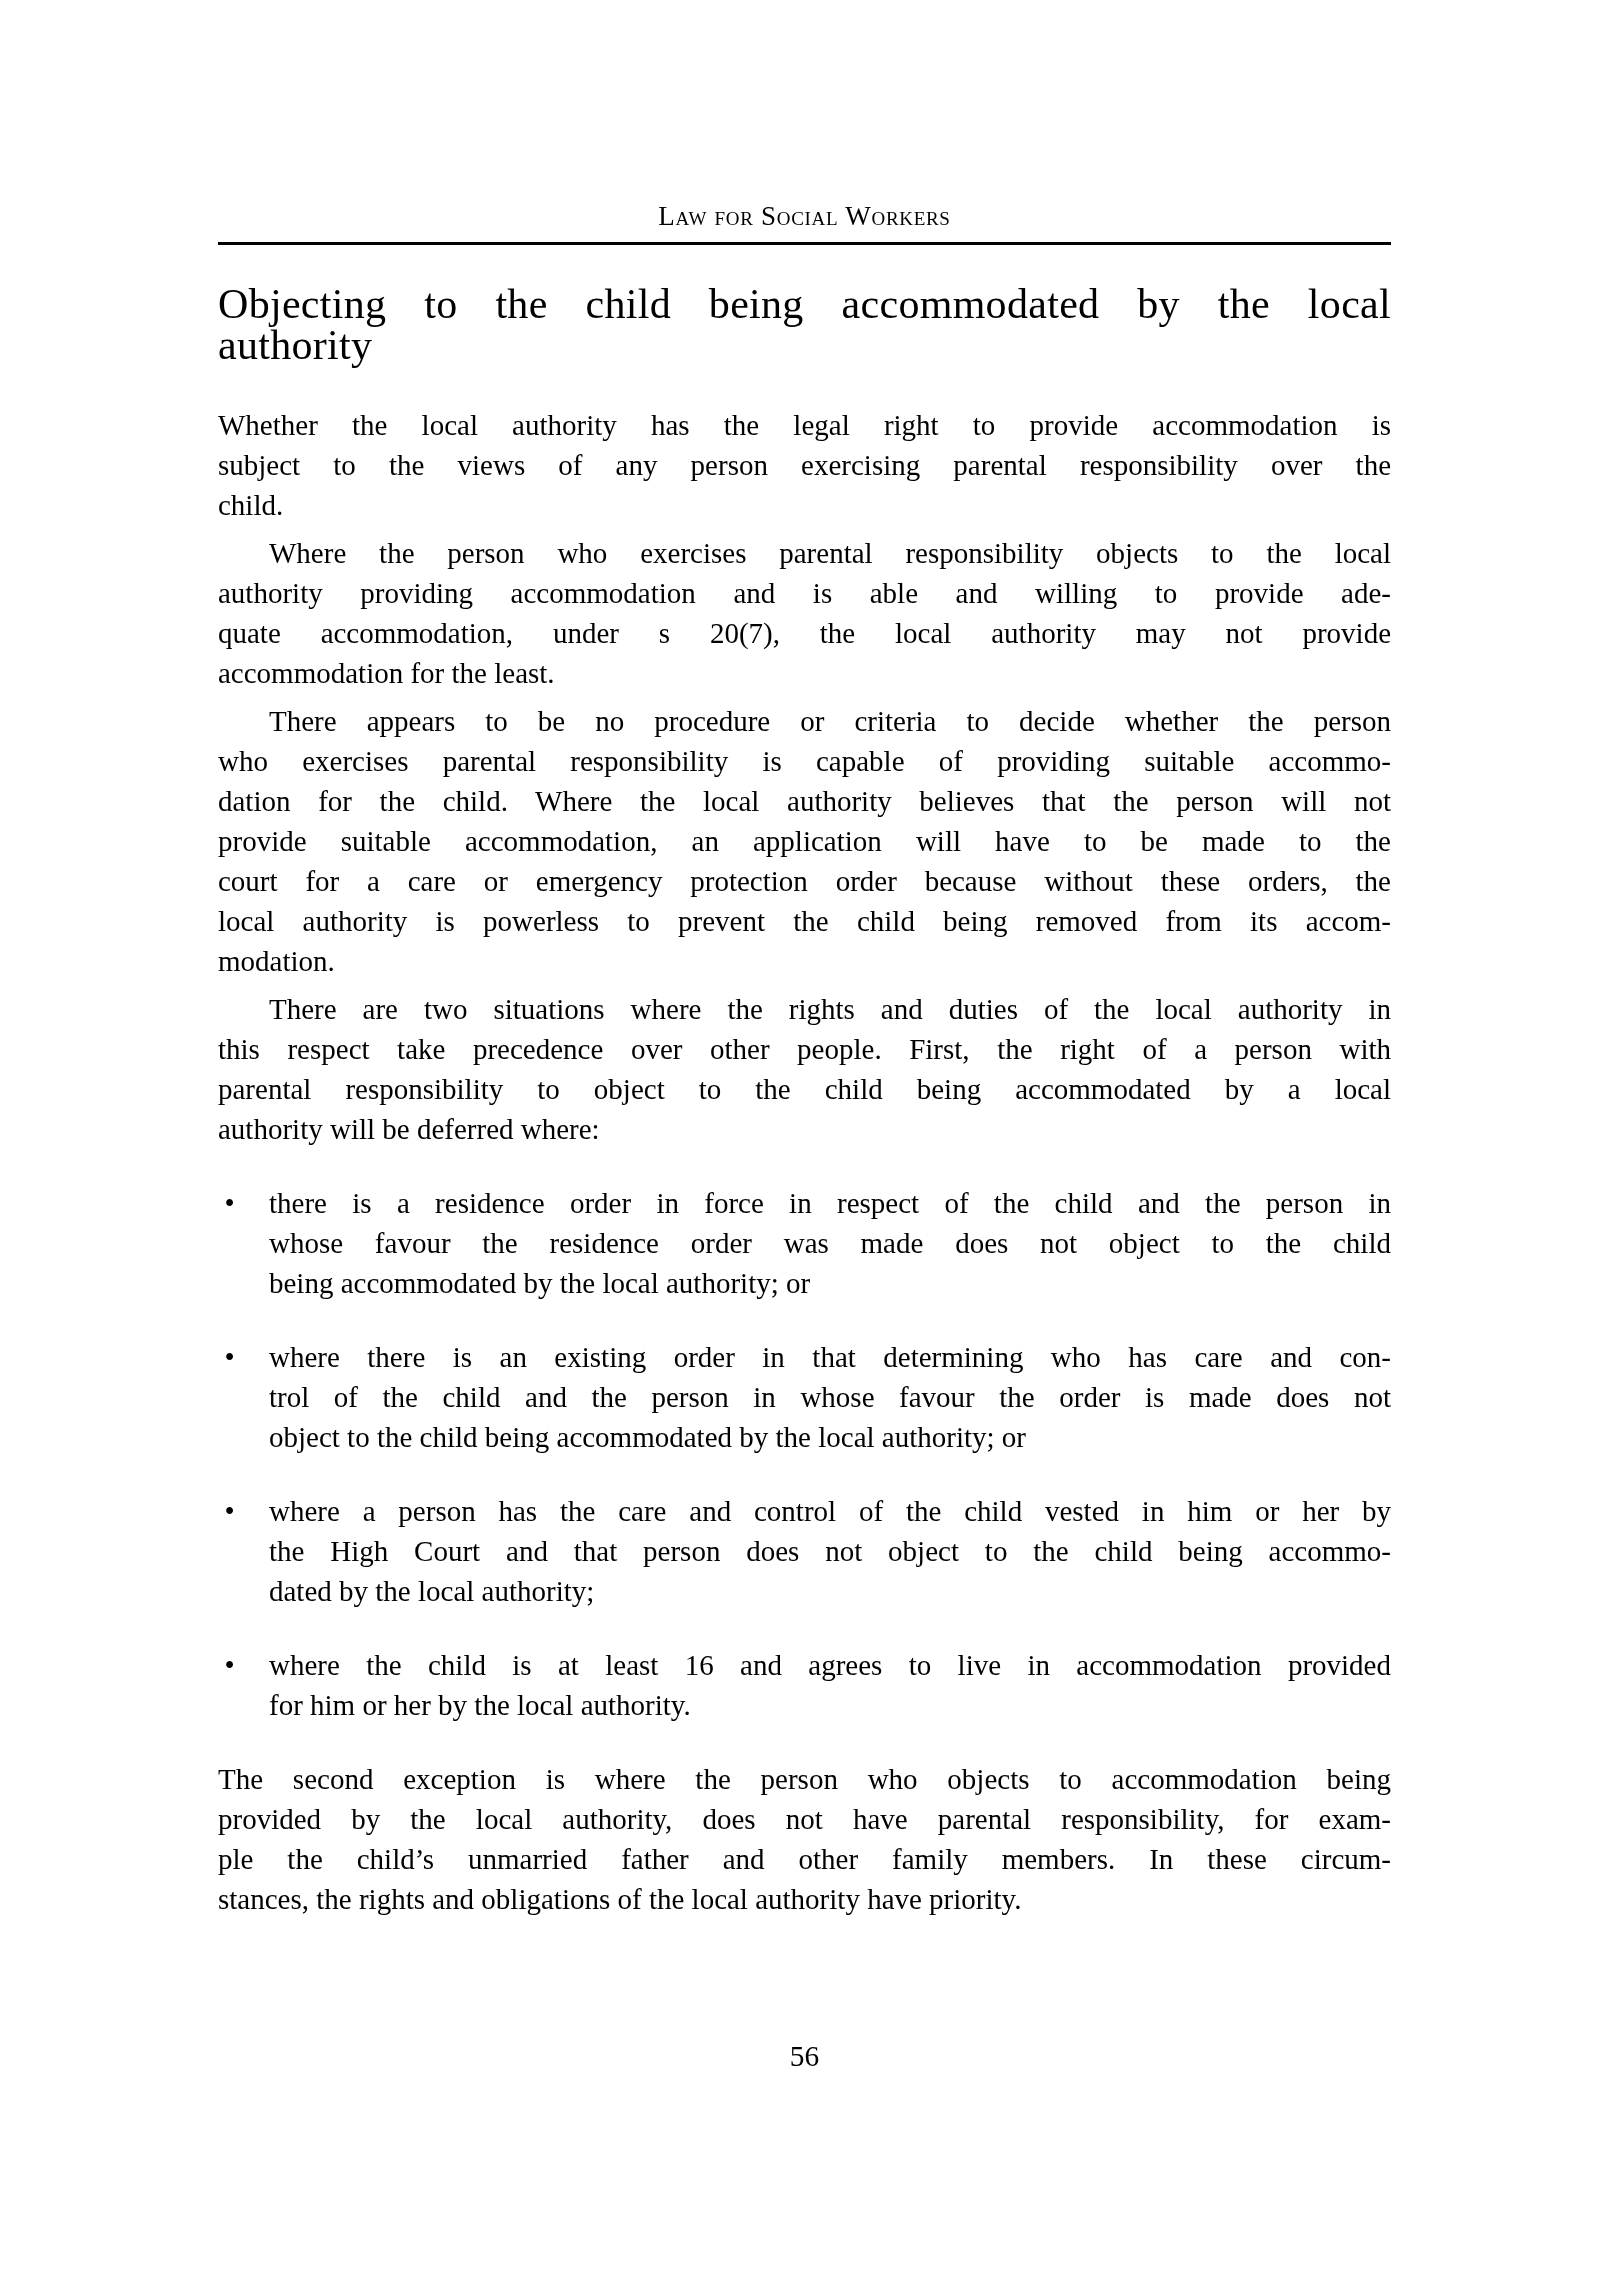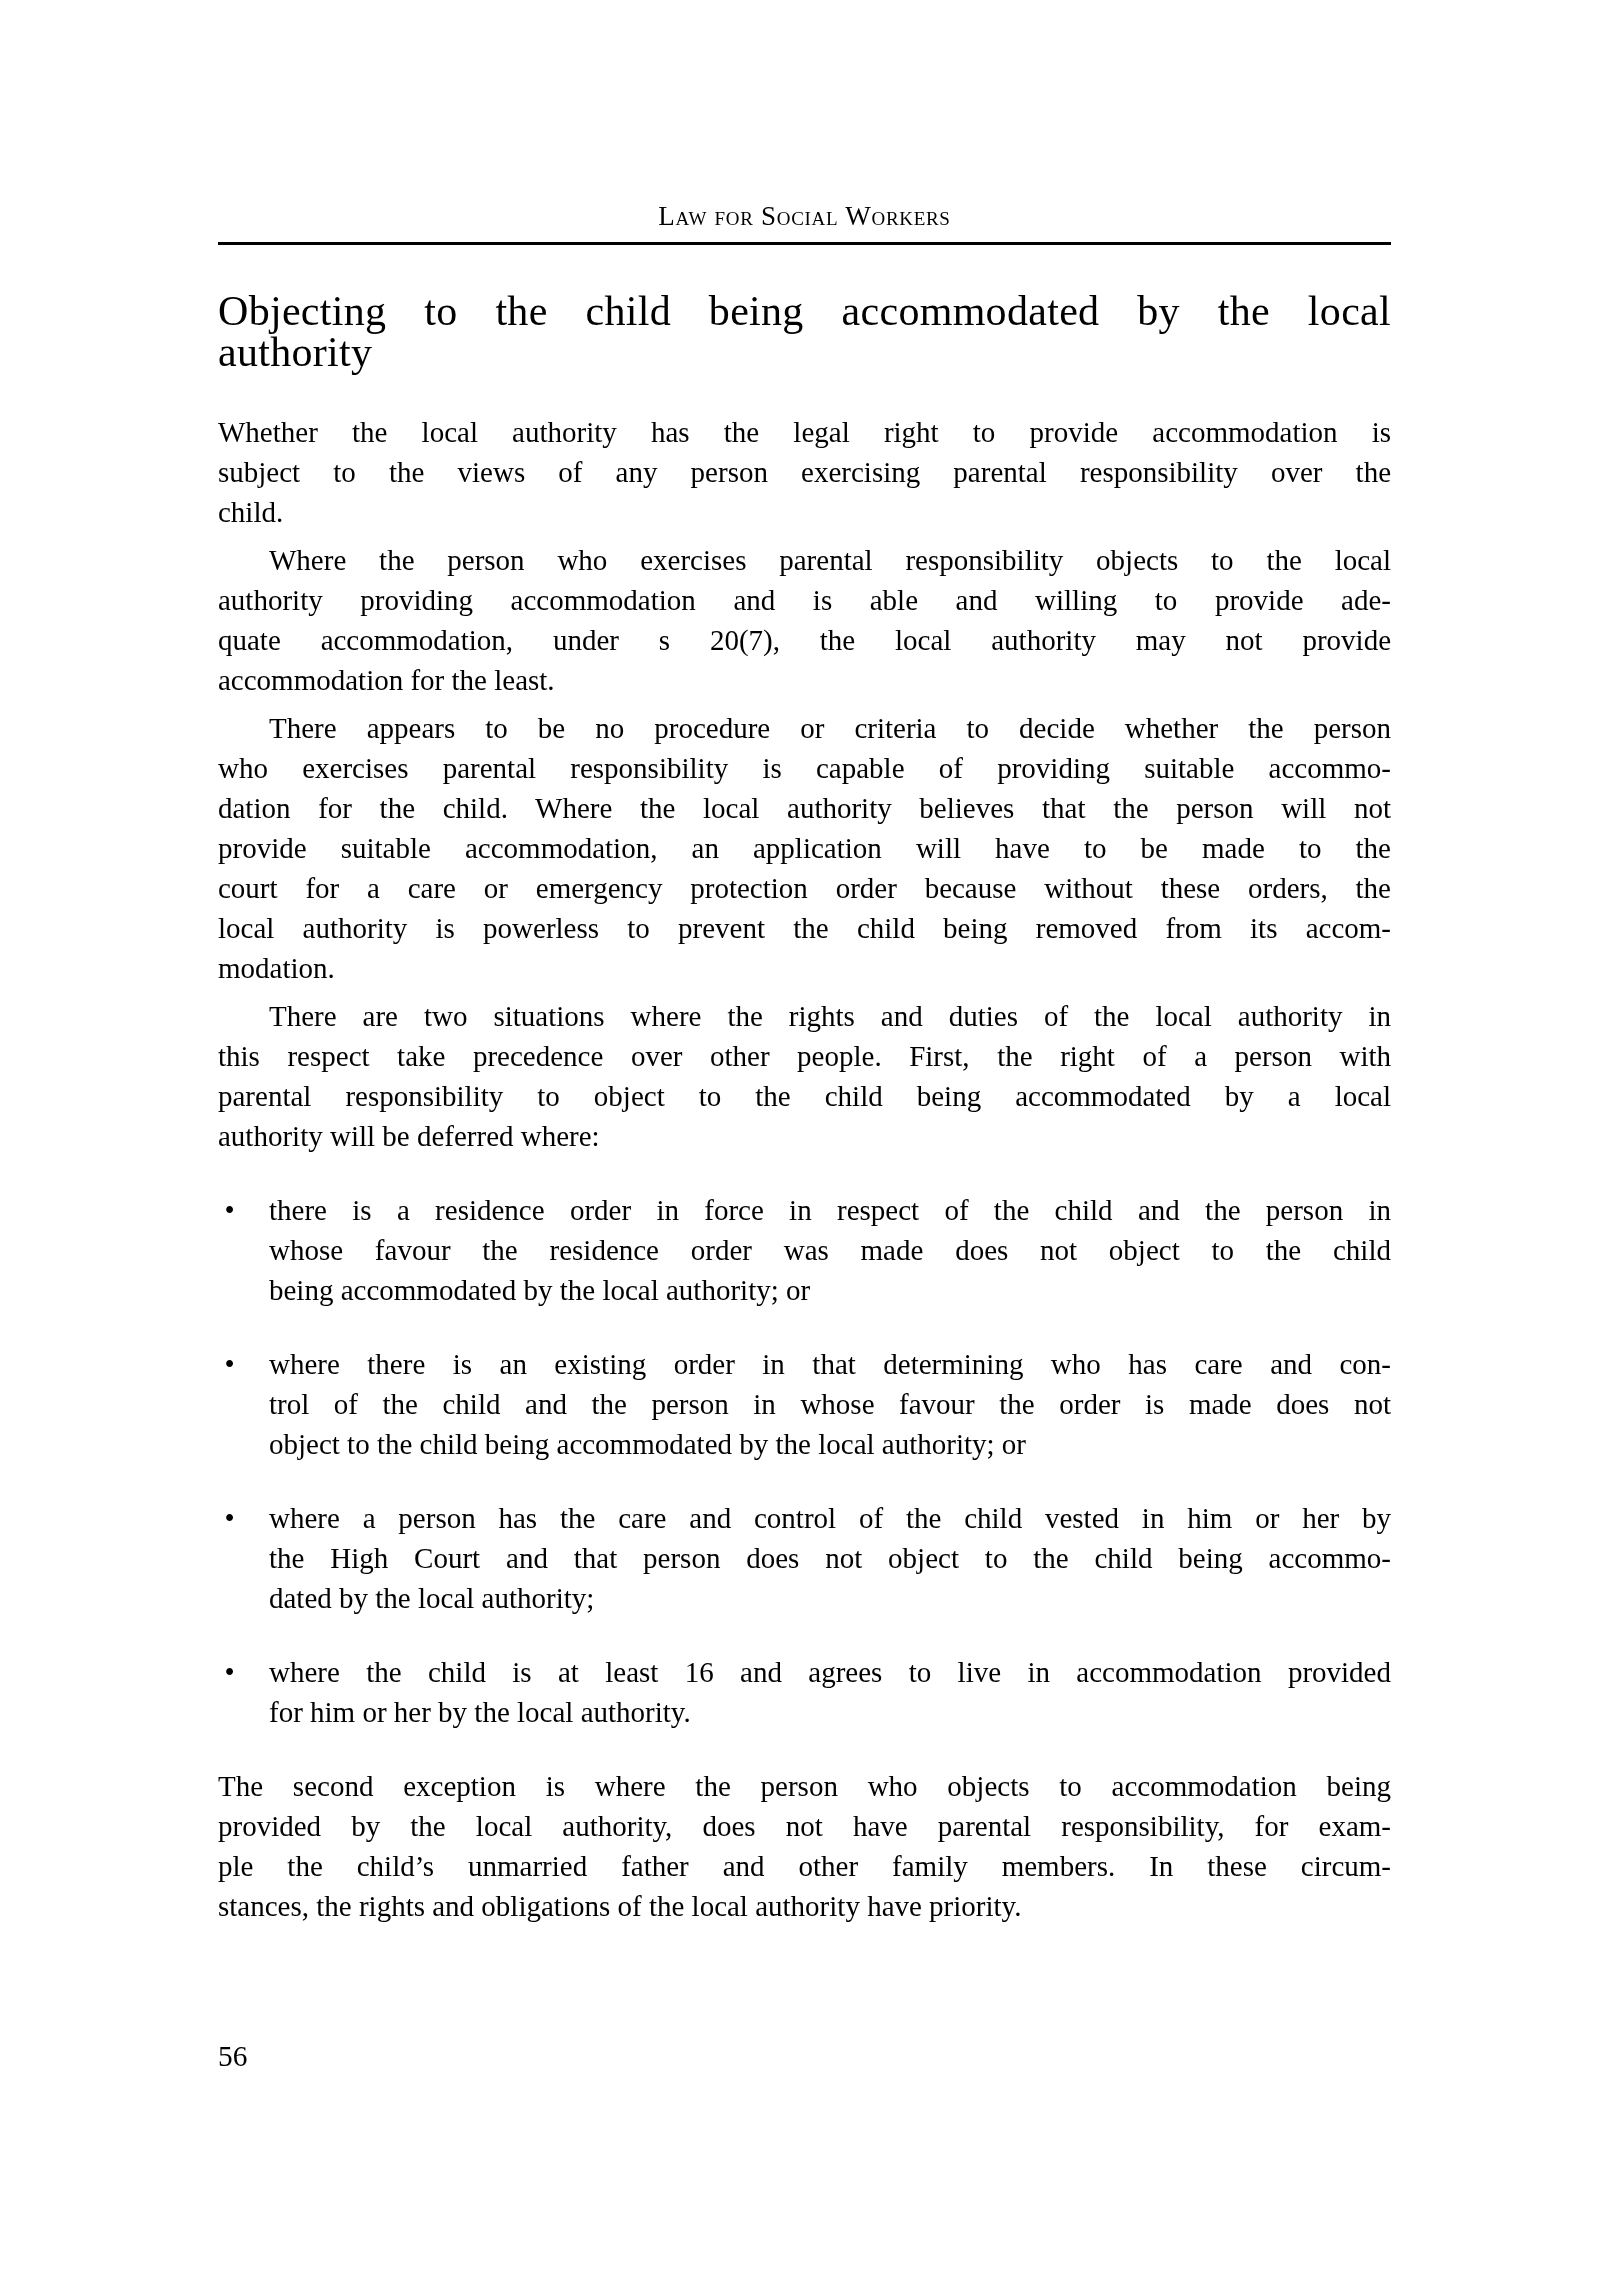--- a/index.html
+++ b/index.html
@@ -27,21 +27,21 @@
   .header-rule {
     position: absolute;
     top: 242px;
     left: 218px;
     width: 1173px;
     height: 3.3px;
     background: #000000;
   }
   .content {
     position: absolute;
-    top: 291px;
+    top: 284px;
     left: 218px;
     width: 1173px;
     font-size: 29px;
     line-height: 40px;
     text-align: justify;
   }
   .heading {
     font-size: 42px;
     line-height: 41px;
     font-weight: normal;
@@ -62,21 +62,21 @@
     box-sizing: border-box;
     padding-left: 6.5px;
     text-align: left;
   }
   .btext { flex: 1 1 auto; min-width: 0; }
   .page-number {
     position: absolute;
     top: 2040px;
     left: 218px;
     width: 1173px;
-    text-align: left;
+    text-align: center;
     font-size: 29.4px;
     line-height: 33px;
   }
 </style>
 </head>
 <body>
 
 <div class="page">
   <div class="running-header">Law for Social Workers</div>
   <div class="header-rule"></div>

